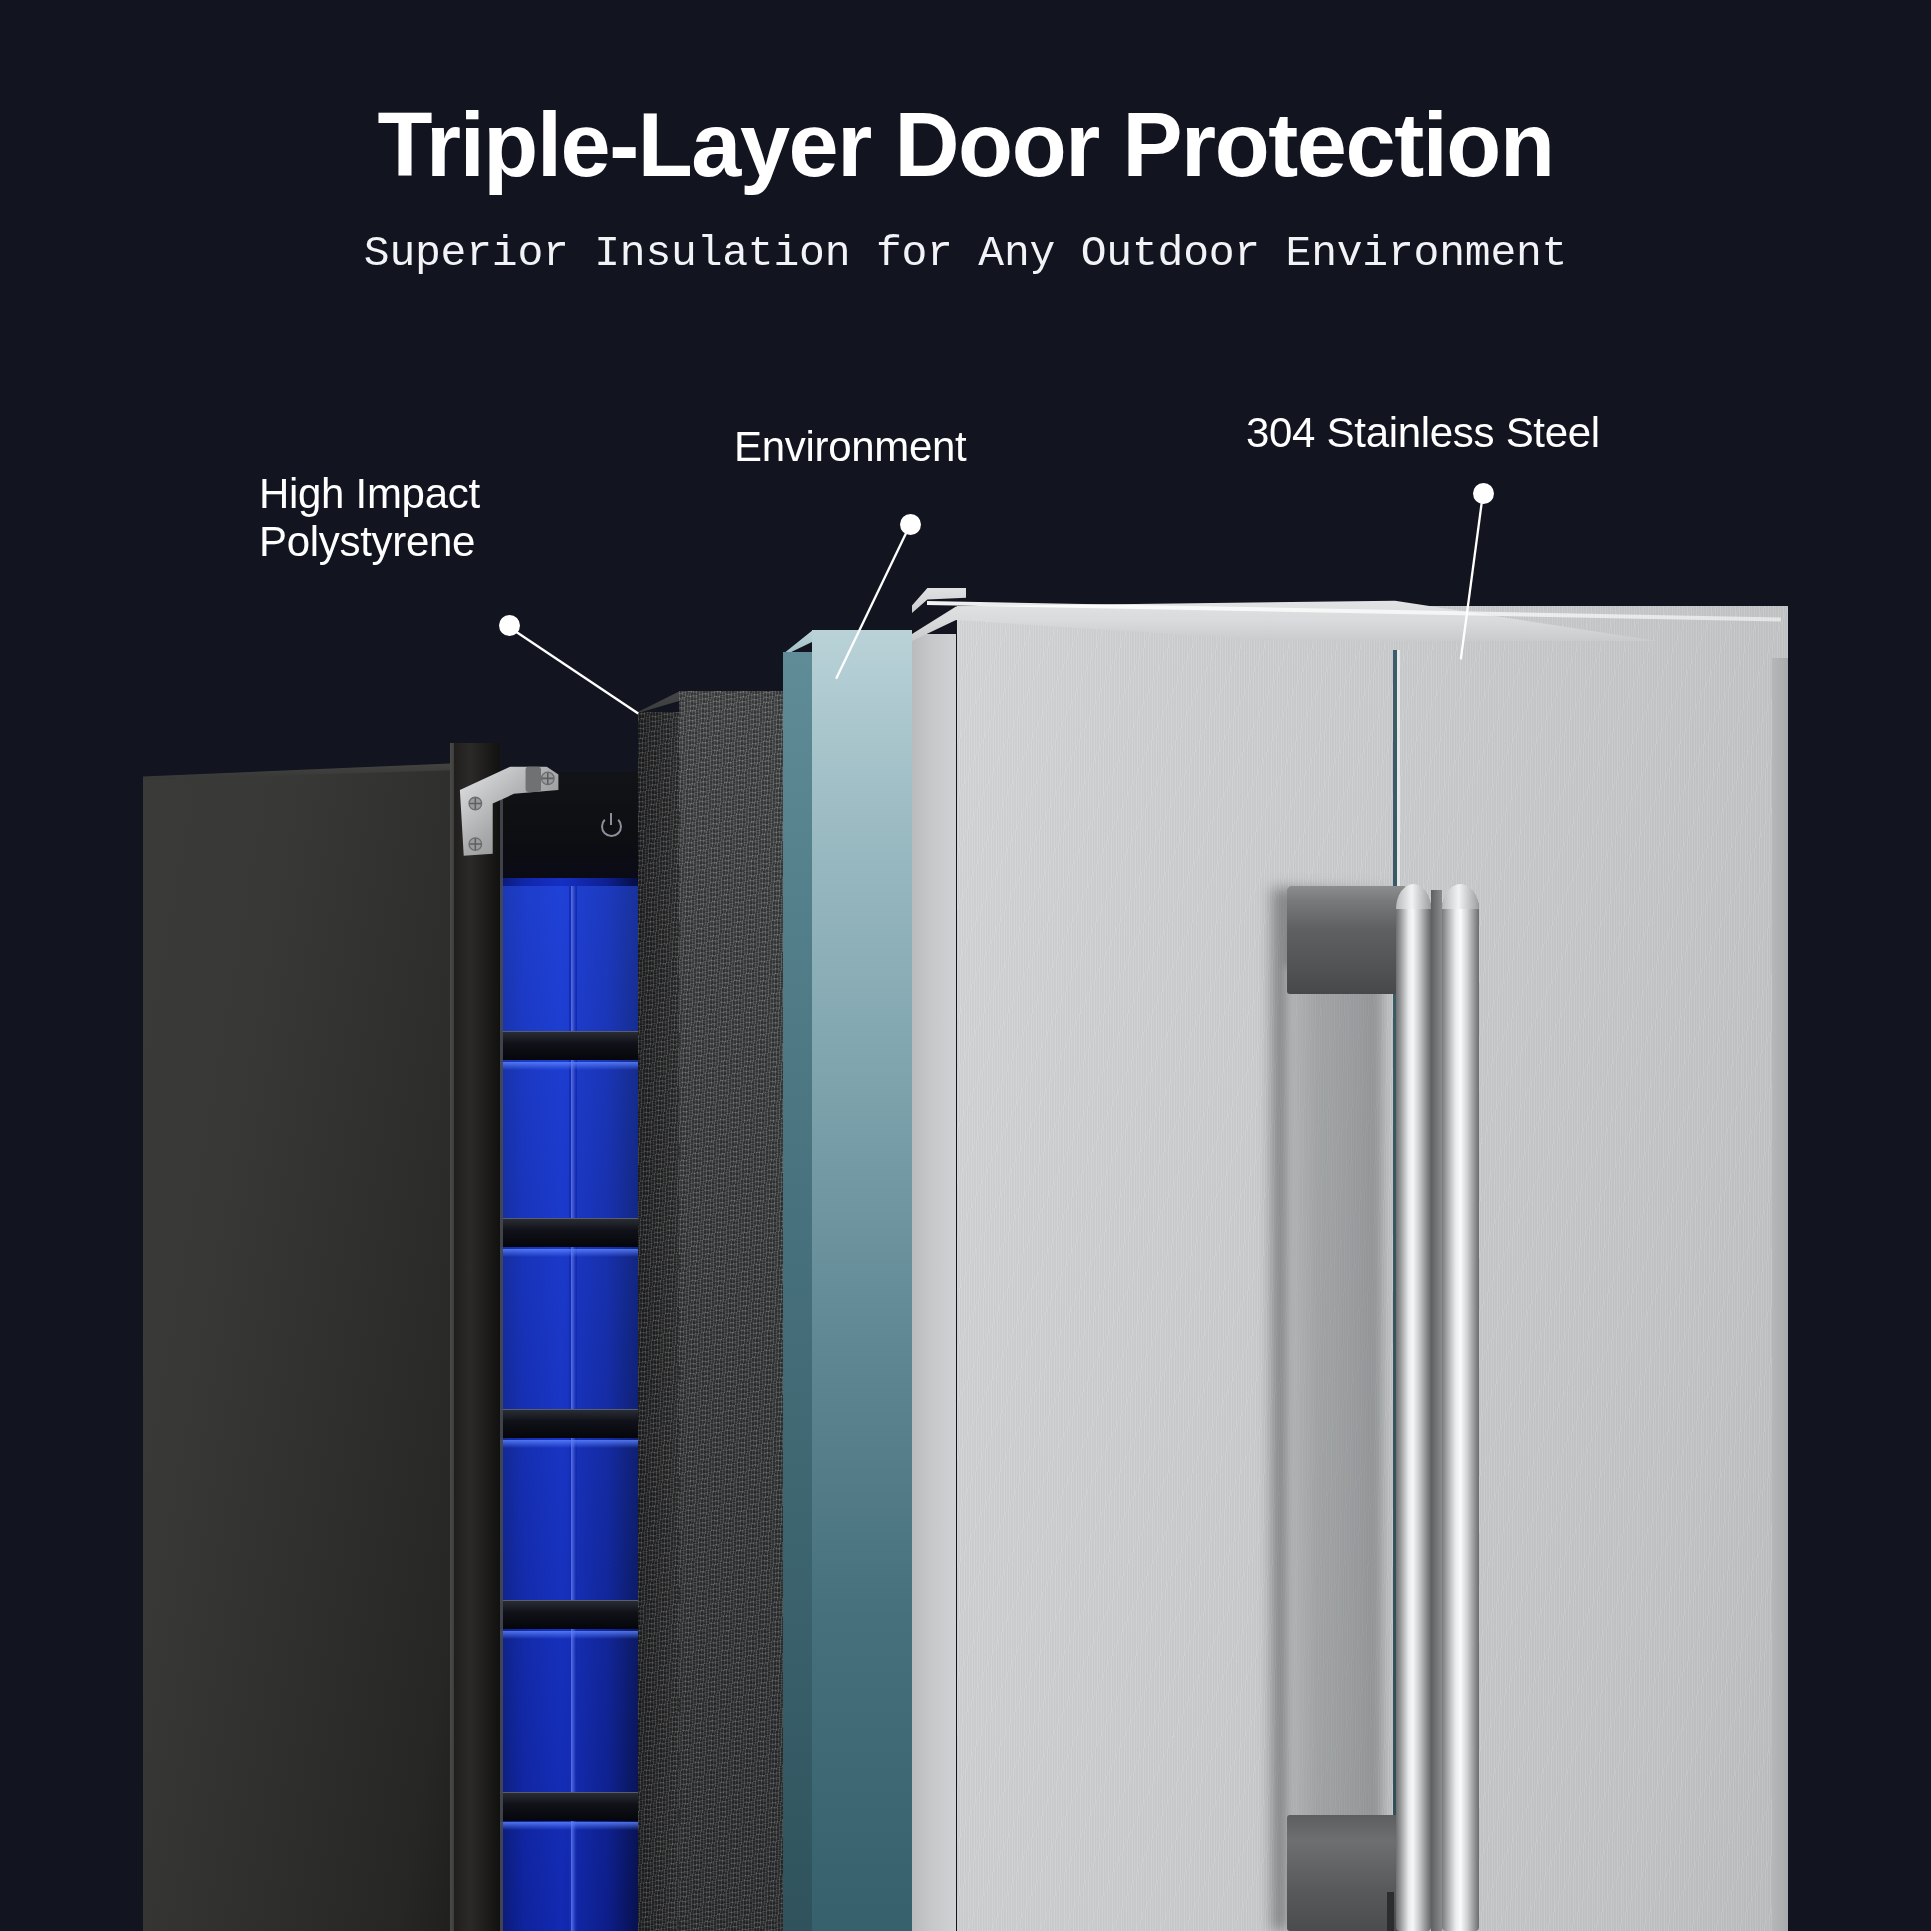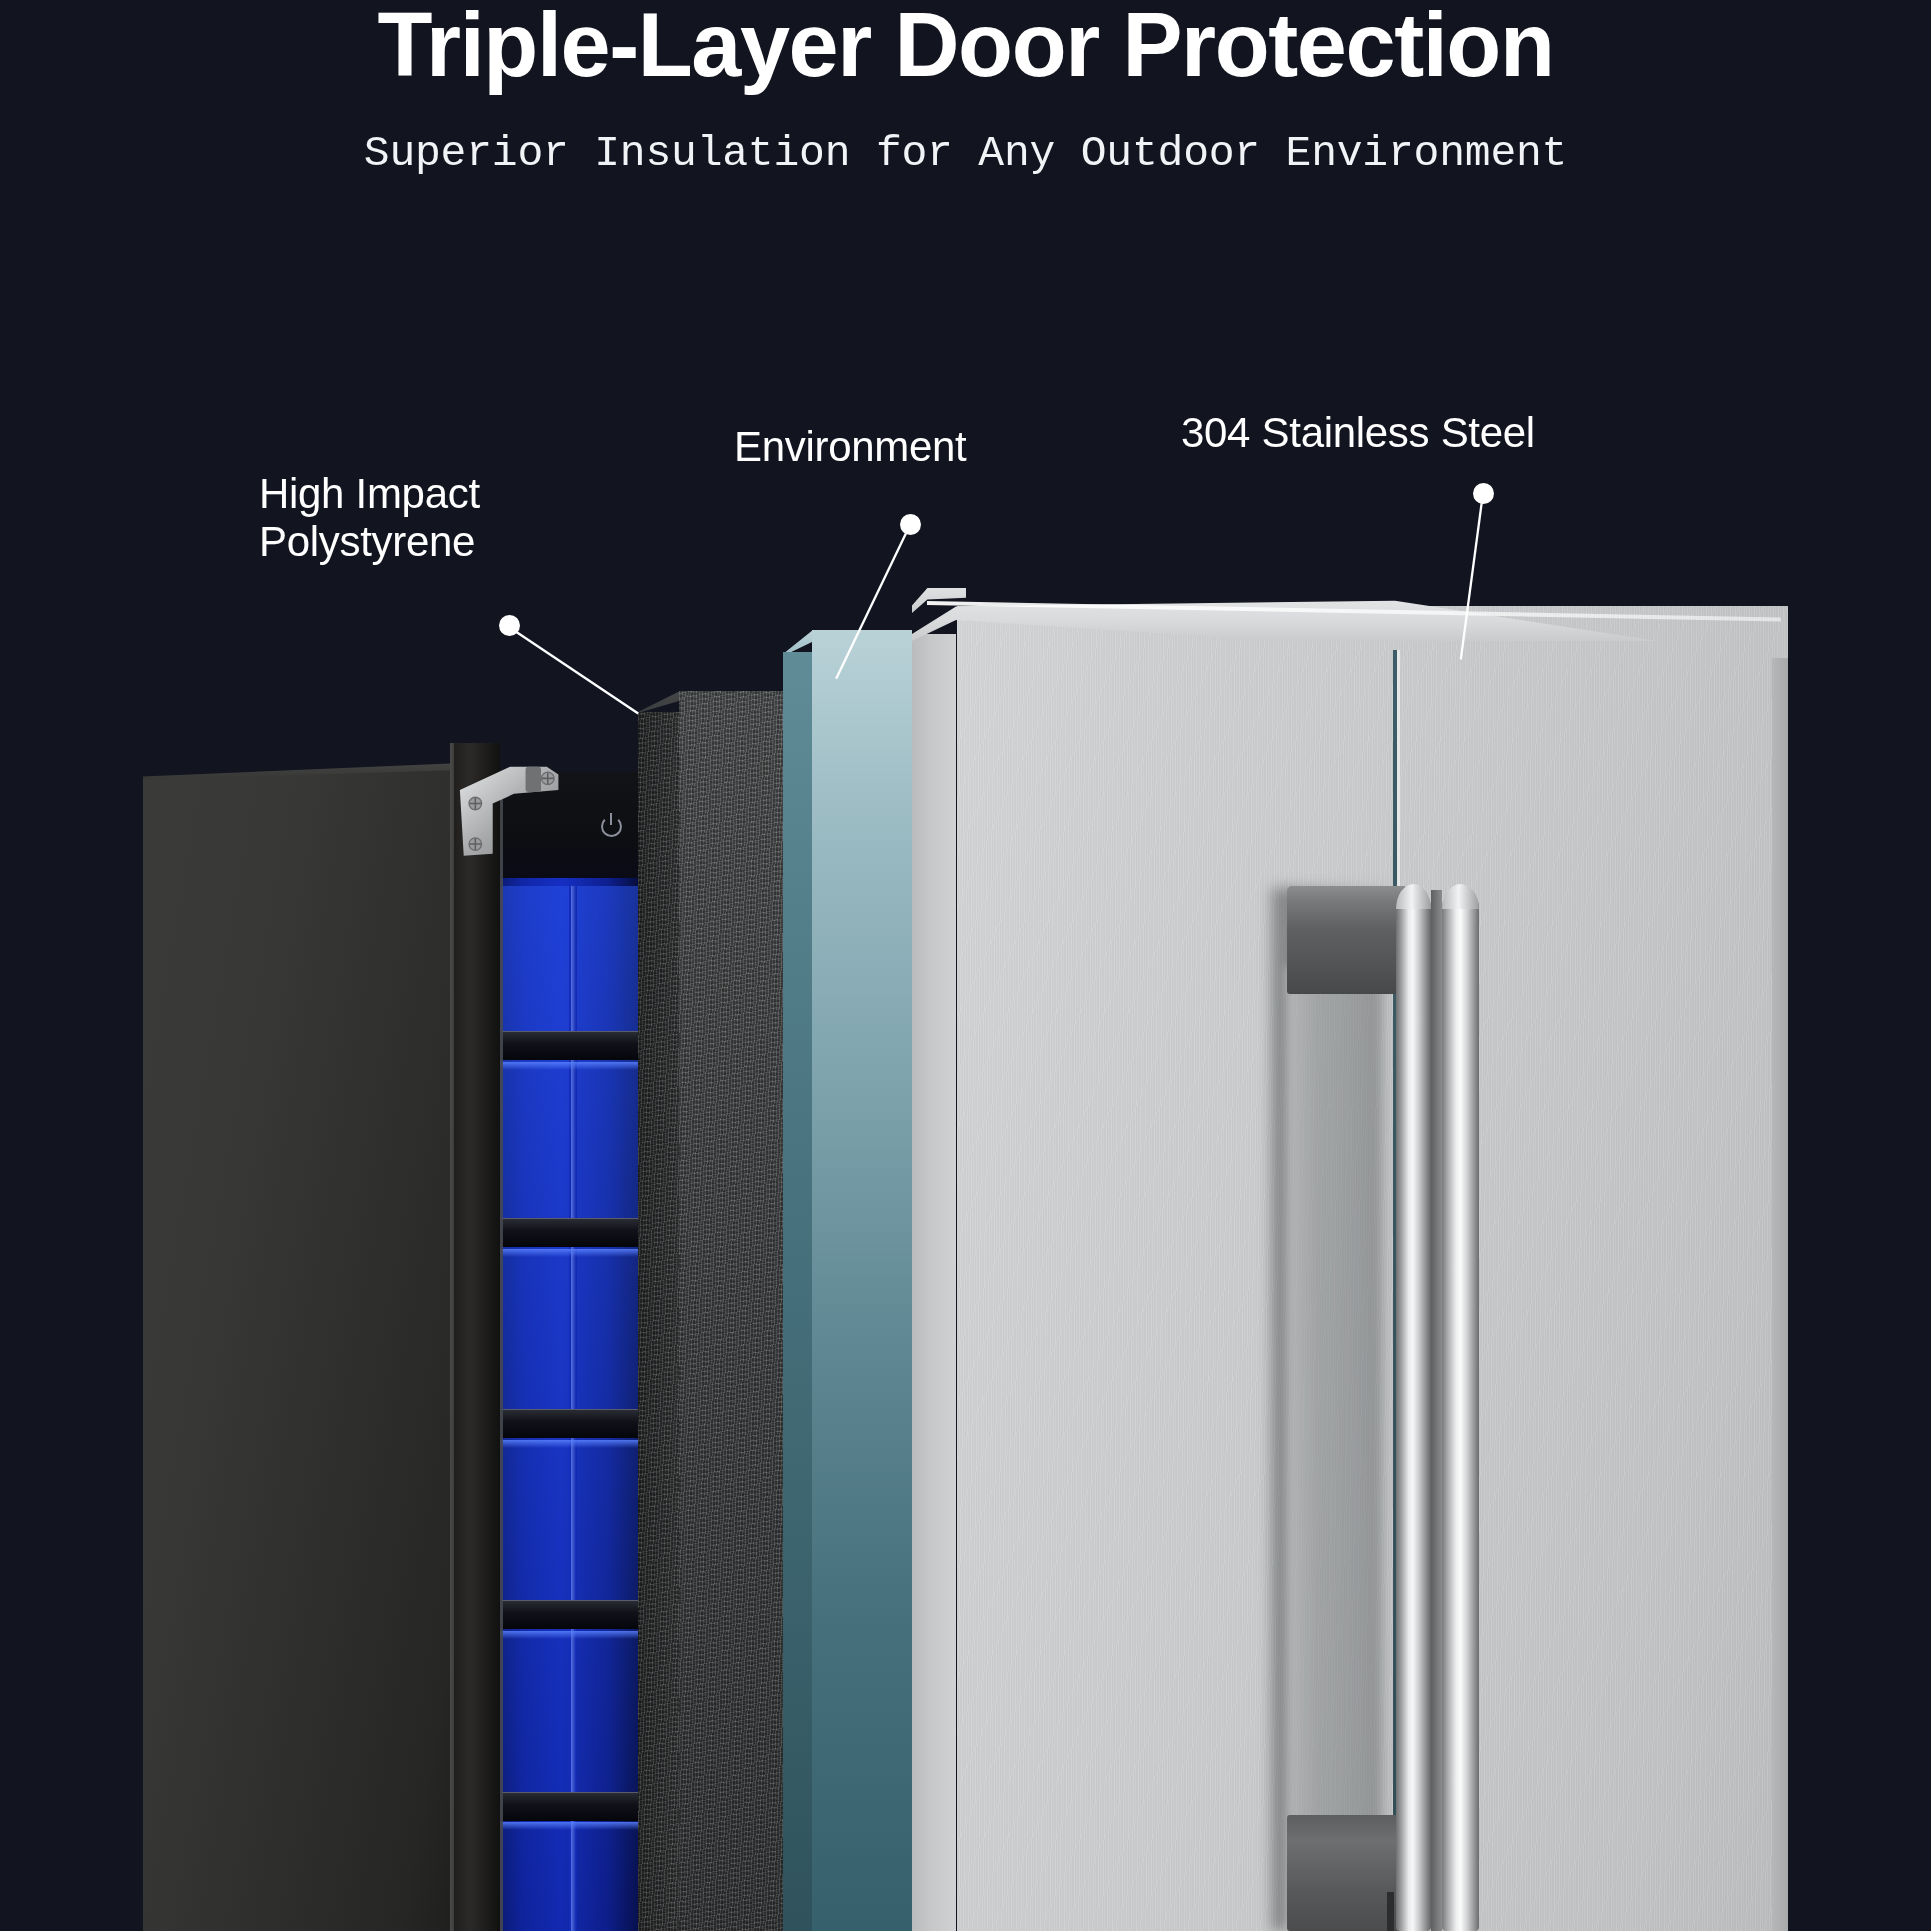--- a/index.html
+++ b/index.html
@@ -13,20 +13,21 @@
   #stage {
     position:relative;
     width:1931px; height:1931px;
     background:#12141f;
     overflow:hidden;
   }
 
   
   #header { position:absolute; top:0; left:0; width:1931px; text-align:center; }
   #title {
+    margin-top:100px;
     font-size:90px;
     font-weight:700;
     letter-spacing:-1.4px;
     color:#ffffff;
     line-height:1.0;
     font-stretch:condensed;
   }
   #subtitle {
     margin-top:39px;
     font-size:43px;
@@ -41,21 +42,21 @@
     position:absolute;
     color:#ffffff;
     font-size:42px;
     font-weight:400;
     line-height:1.15;
     letter-spacing:-0.3px;
     white-space:pre-line;
   }
   #label-hips        { left:259px;  top:470px; }
   #label-cyclo       { left:734px;  top:423px; }
-  #label-steel       { left:1181px; top:409px; }
+  #label-steel       { left:1246px; top:409px; }
 
   .callout-dot {
     position:absolute;
     width:21px; height:21px;
     border-radius:50%;
     background:#ffffff;
     z-index:40;
   }
   #dot-hips  { left:499px;  top:615px; }
   #dot-cyclo { left:900px;  top:514px; }

